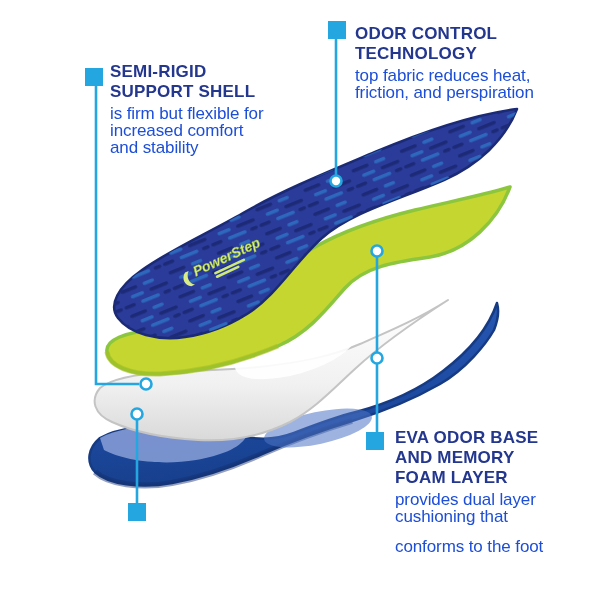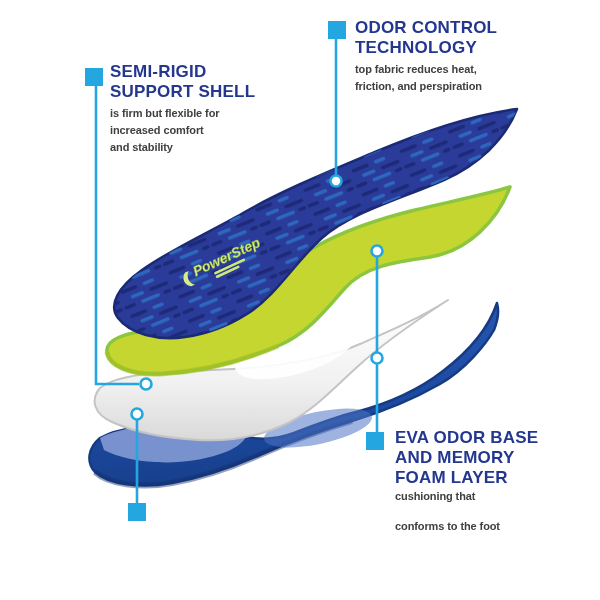--- a/index.html
+++ b/index.html
@@ -1,24 +1,24 @@
 <!DOCTYPE html>
 <html><head>
 <meta charset="utf-8">
 <style>
   html,body{margin:0;padding:0;background:#fff;}
   .stage{position:relative;width:600px;height:600px;background:#ffffff;overflow:hidden;
          font-family:"Liberation Sans",sans-serif;}
   .art{position:absolute;left:0;top:0;width:600px;height:600px;}
   .callout{position:absolute;color:#253a94;}
   .callout .title{font-size:17px;line-height:20px;font-weight:700;letter-spacing:.2px;color:#24378f;}
-  .callout .body{font-size:11px;line-height:17px;font-weight:700;color:#404040;margin-top:3px;letter-spacing:-.1px;}
+  .callout .body{font-size:17px;line-height:17px;font-weight:400;color:#1d4ed8;margin-top:3px;letter-spacing:-.1px;}
   .sq{position:absolute;width:18px;height:18px;background:#24a7e0;}
   #co-semi   {left:110px;top:62px;width:190px;}
-  #co-odor   {left:355px;top:18px;width:235px;}
+  #co-odor   {left:355px;top:24px;width:235px;}
   #co-eva    {left:395px;top:428px;width:205px;}
   #co-neutral{left:152px;top:500px;width:245px;}
   #sq-semi   {left:85px; top:68px;}
   #sq-odor   {left:328px;top:21px;}
   #sq-eva    {left:366px;top:432px;}
   #sq-neutral{left:128px;top:503px;}
 </style>
 </head>
 <body>
 
@@ -131,18 +131,19 @@
     <div class="title">ODOR CONTROL</div>
     <div class="title">TECHNOLOGY</div>
     <div class="body">top fabric reduces heat,</div>
     <div class="body" style="margin-top:0">friction, and perspiration</div>
   </div>
 
   <div class="callout" id="co-eva">
     <div class="title">EVA ODOR BASE</div>
     <div class="title">AND MEMORY</div>
     <div class="title">FOAM LAYER</div>
+    <div class="body">provides dual layer</div>
     <div class="body" style="margin-top:0">cushioning that</div>
     <div class="body" style="margin-top:13px">conforms to the foot</div>
   </div>
 
 
 </div>
 
 </body></html>

